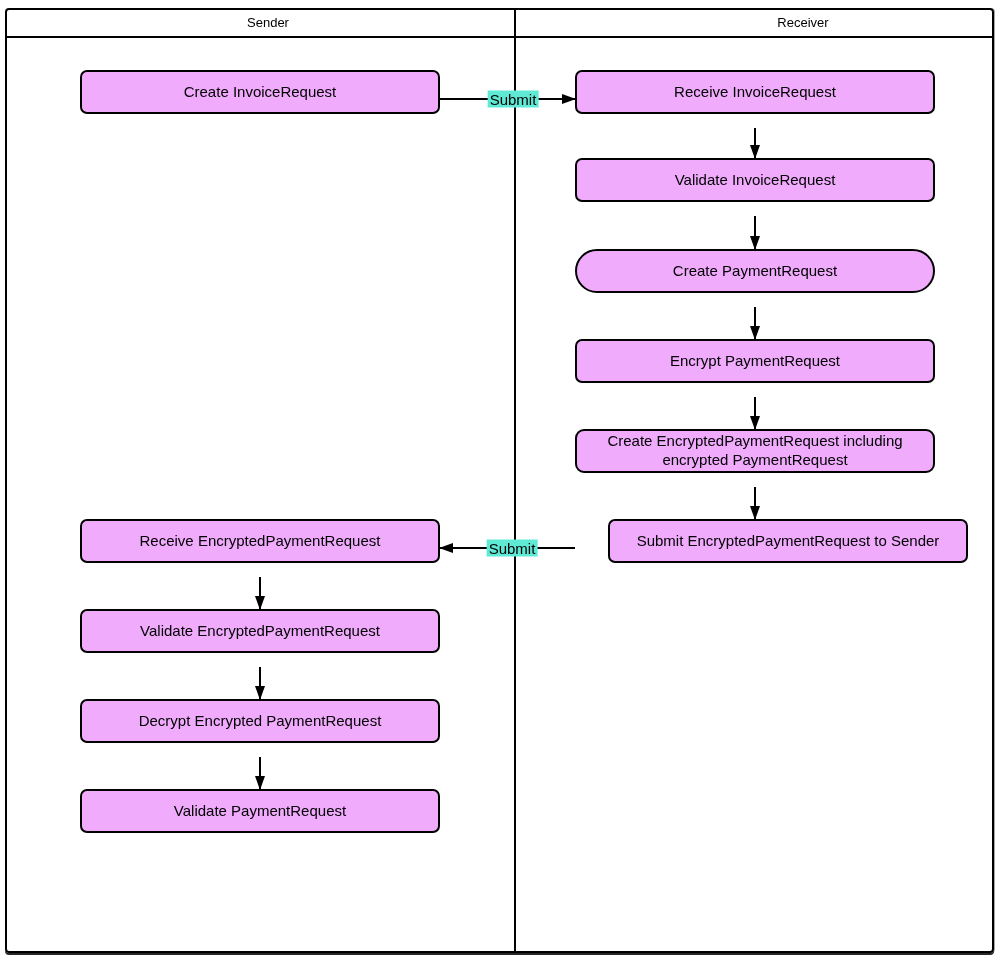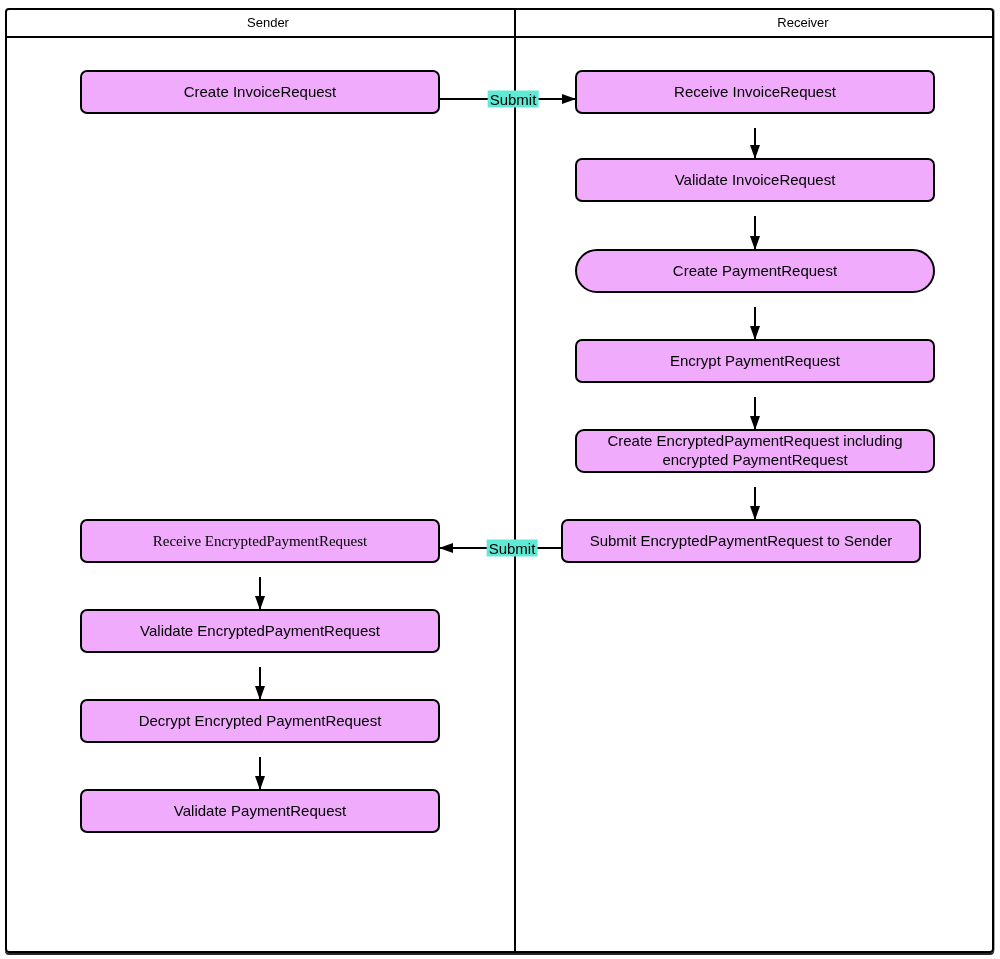--- a/index.html
+++ b/index.html
@@ -82,31 +82,31 @@
     align-items: center;
     justify-content: center;
     text-align: center;
     font-size: 15px;
     line-height: 1.25;
     padding: 8px 14px;
     z-index: 3;
   }
   
   .n-s1 { left: 80px;  top: 70px;  }
-  .n-s2 { left: 80px;  top: 519px; font-family: Liberation Serif, serif; }
+  .n-s2 { left: 80px;  top: 519px; }
   .n-s3 { left: 80px;  top: 609px; }
   .n-s4 { left: 80px;  top: 699px; }
   .n-s5 { left: 80px;  top: 789px; }
   
   .n-r1 { left: 575px; top: 70px;  }
   .n-r2 { left: 575px; top: 158px; }
   .n-r3 { left: 575px; top: 249px; border-radius: 28px; }
   .n-r4 { left: 575px; top: 339px; }
   .n-r5 { left: 575px; top: 429px; border-radius: 9px; }
-  .n-r6 { left: 561px; top: 519px; }
+  .n-r6 { left: 608px; top: 519px; }
 
   .edge-label {
     position: absolute;
     transform: translate(-50%, -50%);
     background: #5eead4;
     font-size: 15px;
     padding: 0 2px;
     z-index: 4;
     white-space: nowrap;
   }

